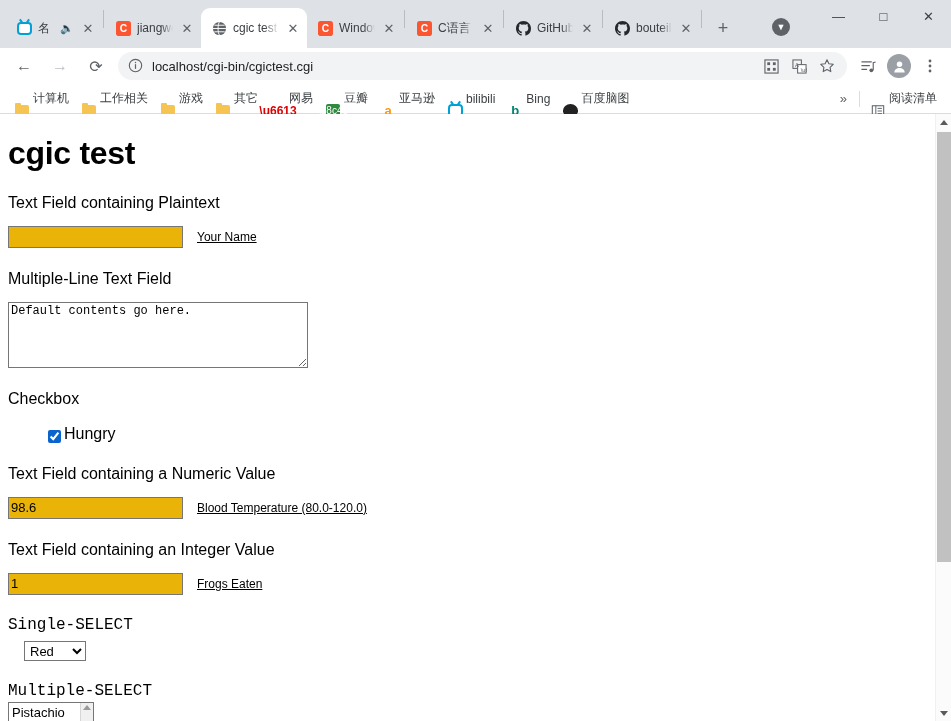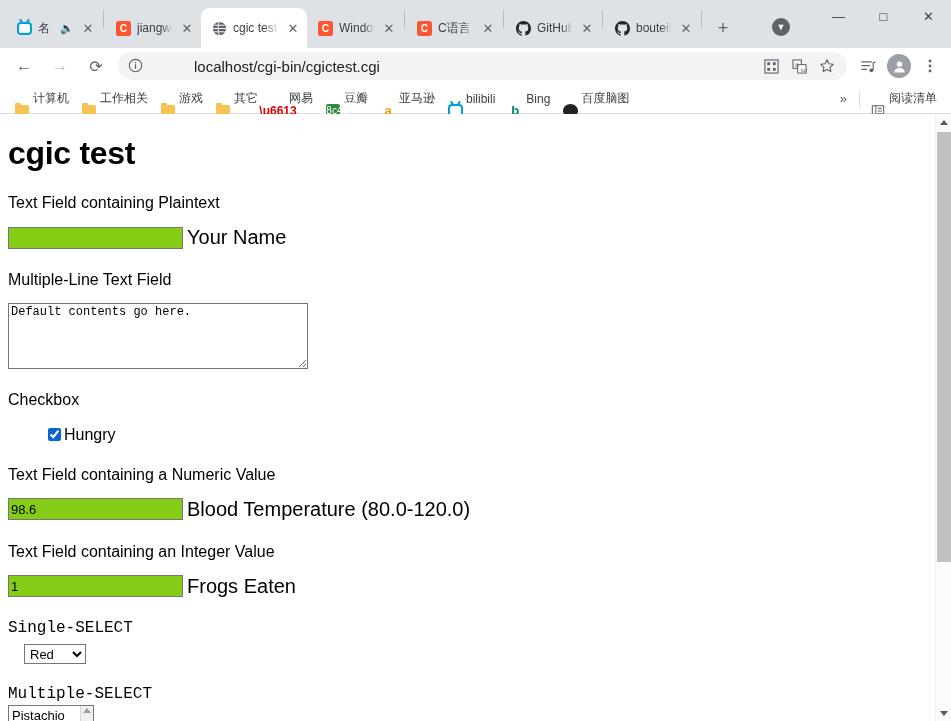--- a/index.html
+++ b/index.html
@@ -72,21 +72,21 @@
     display: flex; align-items: center; justify-content: center;
     color: #5f6368; font-size: 16px; border-radius: 50%; flex: 0 0 30px;
   }
   .navbtn.disabled { color: #bdc1c6; }
   .omnibox {
     flex: 1 1 auto; height: 28px; background: #f1f3f4; border-radius: 14px;
     display: flex; align-items: center; padding: 0 10px; margin: 0 6px 0 4px;
     gap: 8px; min-width: 0;
   }
   .omnibox .infoicon { width: 16px; height: 16px; flex: 0 0 16px; color: #5f6368; }
-  .omnibox .urltext { font-size: 15px; color: #202124; white-space: nowrap; overflow: hidden; margin-left: 42px; }
+  .omnibox .urltext { font-size: 13px; color: #202124; white-space: nowrap; overflow: hidden; }
   .omnibox .tb-icon { width: 20px; flex: 0 0 20px; display: flex; align-items: center; justify-content: center; color: #5f6368; }
   .tbbtn {
     width: 30px; height: 30px; display: flex; align-items: center; justify-content: center;
     color: #5f6368; flex: 0 0 30px;
   }
   .avatar-btn {
     width: 24px; height: 24px; border-radius: 50%; background: #9aa0a6;
     display: flex; align-items: center; justify-content: center; color: #fff; font-size: 12px;
     margin: 0 4px; flex: 0 0 24px;
   }
@@ -131,32 +131,32 @@
   }
   .page h1 {
     font-size: 32px; font-weight: bold; margin: 21px 0 0 0; letter-spacing: -0.3px;
   }
   .page p.lbl { font-size: 16px; margin: 21px 0 0 0; line-height: 1.2; }
   .row { display: flex; align-items: center; margin-top: 14px; }
 
   input.txt {
     width: 175px; height: 22px; border: 1px solid #767676;
     font-family: "Liberation Sans", sans-serif; font-size: 13px;
-    padding: 1px 2px; background: #84cc16; color: #000; margin: 0;
+    padding: 1px 2px; background: #eab308; color: #000; margin: 0;
   }
   input.txt.blank { width: 175px; }
-  .inline-label { font-size: 20px; margin-left: 4px; }
+  .inline-label { font-size: 12px; margin-left: 14px; text-decoration: underline; }
 
   textarea.ta {
     width: 300px; height: 66px; border: 1px solid #767676;
     font-family: "Liberation Mono", monospace; font-size: 12px;
     padding: 1px 2px; resize: vertical; color: #000; background:#fff;
     line-height: 1.25;
   }
-  .cb-row { display: flex; align-items: center; margin-top: 16px; gap: 3px; padding-left: 40px; }
+  .cb-row { display: flex; align-items: flex-end; margin-top: 16px; gap: 3px; padding-left: 40px; }
   input[type=checkbox] { width: 13px; height: 13px; margin: 0; accent-color: #0b63ce; }
   .cb-label { font-size: 16px; }
 
   select.single {
     font-family: "Liberation Sans", sans-serif; font-size: 13px;
     height: 20px; width: 62px; border: 1px solid #767676;
     background: #fff; color: #000; padding: 0 1px;
   }
   .multisel {
     width: 86px; height: 60px; border: 1px solid #767676; background: #fff;

